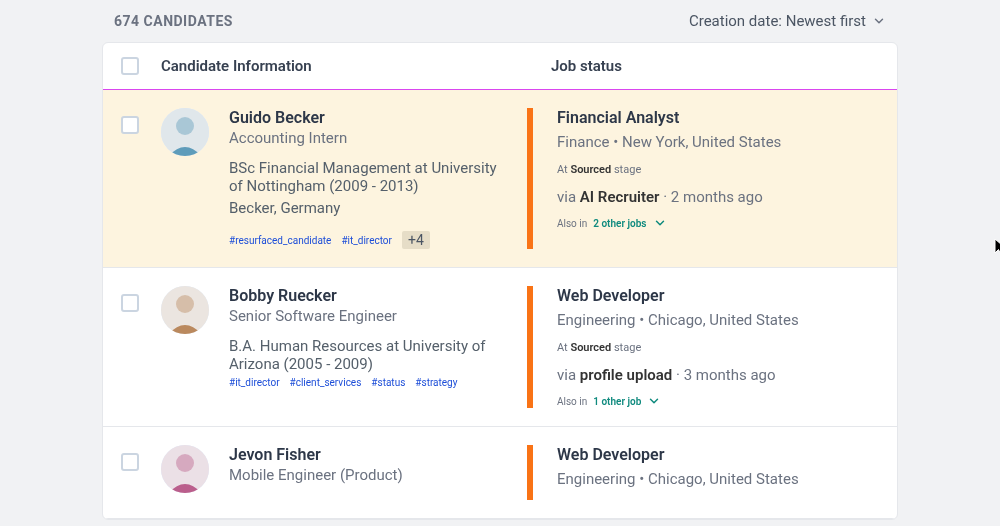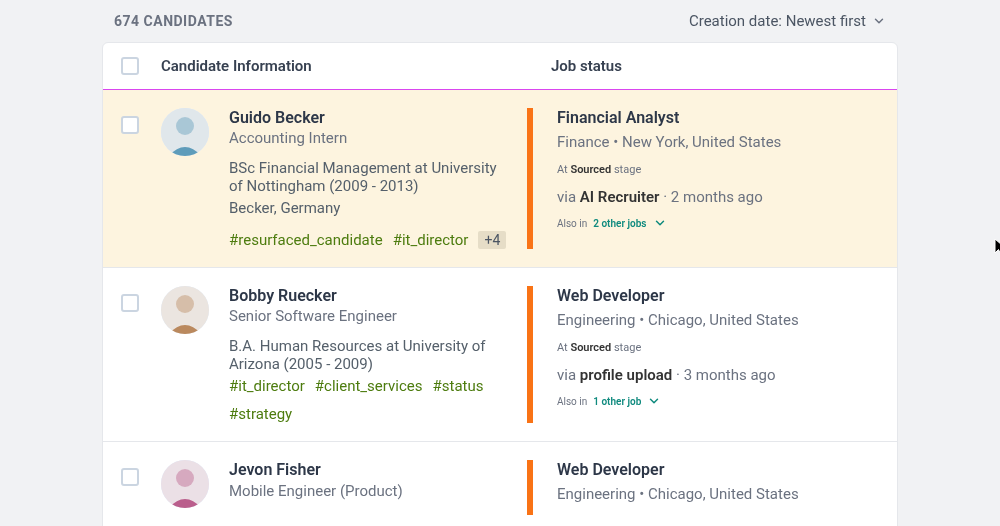--- a/index.html
+++ b/index.html
@@ -122,22 +122,22 @@
     font-size: 15px;
     margin-bottom: 14px;
   }
   .tags {
     display: flex;
     flex-wrap: wrap;
     gap: 10px;
     align-items: center;
   }
   .tag {
-    color: #4d7c0f;
-    font-size: 15px;
+    color: #1d4ed8;
+    font-size: 10px;
   }
   .tag-more {
     background: #e9ebee;
     color: #4b5563;
     font-size: 14px;
     padding: 1px 6px;
     border-radius: 2px;
   }
   .row.highlight .tag-more {
     background: #e6ddc7;

